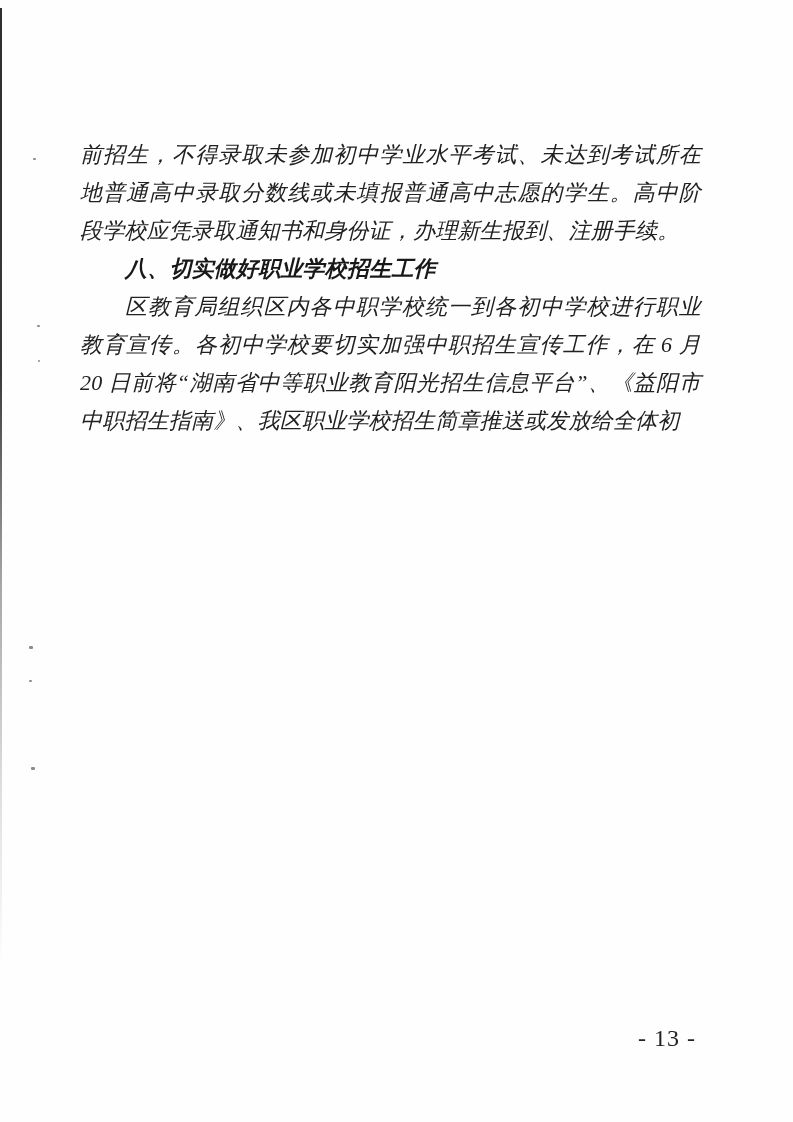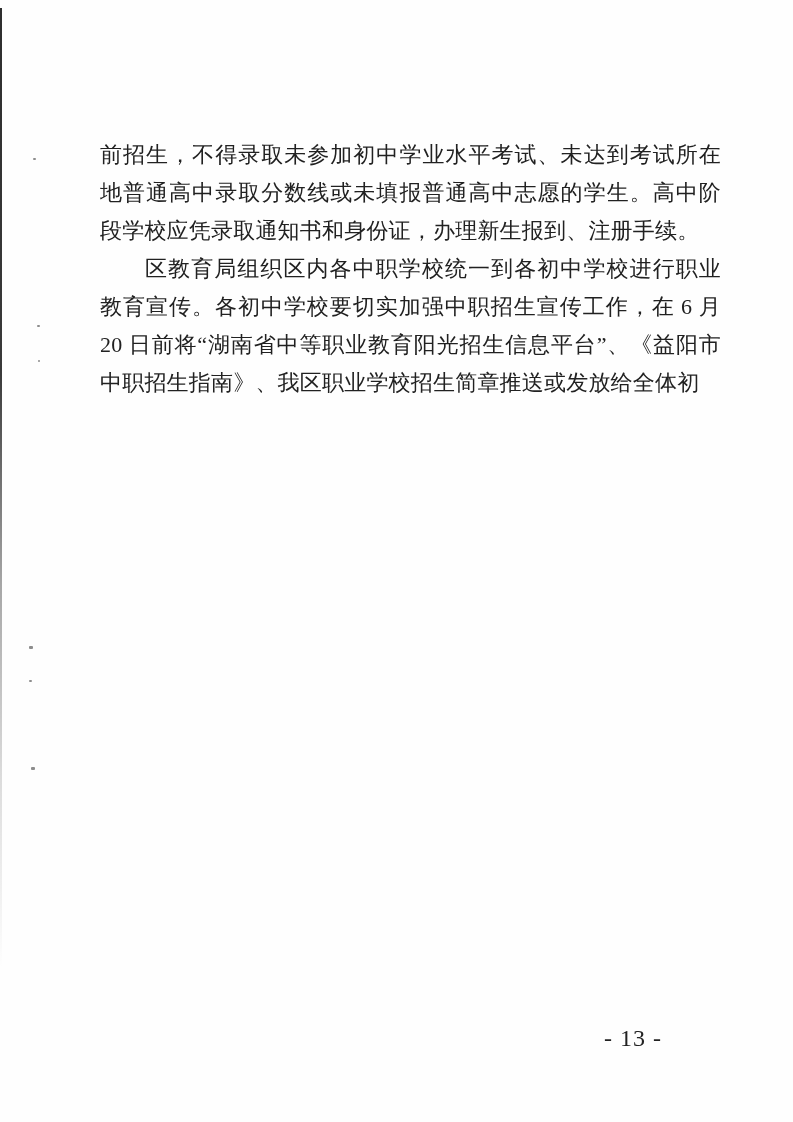--- a/index.html
+++ b/index.html
@@ -35,24 +35,25 @@
       rgba(80,80,80,0) 100%
     );
   }
   .speck {
     position: absolute;
     background: #8d8d8d;
     border-radius: 1px;
   }
   .doc-body {
     position: absolute;
-    left: 100px;
+    left: 80px;
     top: 136px;
     width: 621px;
     color: #212121;
+    font-style: italic;
   }
   .doc-body p, .doc-body h2 {
     margin: 0;
     font-size: 22px;
     line-height: 38px;
     text-align: justify;
     text-justify: inter-character;
     letter-spacing: 0.2px;
     font-weight: normal;
   }
@@ -60,45 +61,46 @@
     text-indent: 45px;
   }
   .doc-body h2 {
     font-family: "Liberation Sans", "DejaVu Sans", sans-serif;
     font-weight: 700;
     text-align: left;
     color: #181818;
   }
   .page-number {
     position: absolute;
-    left: 598px;
+    left: 638px;
     top: 1023px;
     width: 70px;
     font-size: 24px;
     line-height: 30px;
     letter-spacing: 1px;
     color: #222;
     white-space: nowrap;
-    text-align: center;
+    text-align: left;
   }
 </style>
 </head>
 <body>
 
 <div class="page">
 
   <div class="edge-line"></div>
 
   <div class="speck" style="left:33px; top:158px; width:3px; height:2px;"></div>
   <div class="speck" style="left:37px; top:325px; width:3px; height:2px;"></div>
   <div class="speck" style="left:38px; top:360px; width:2px; height:2px;"></div>
   <div class="speck" style="left:29px; top:646px; width:4px; height:3px;"></div>
   <div class="speck" style="left:29px; top:680px; width:3px; height:2px;"></div>
   <div class="speck" style="left:31px; top:767px; width:4px; height:3px;"></div>
 
   <main class="doc-body">
     <p class="body-p">前招生，不得录取未参加初中学业水平考试、未达到考试所在地普通高中录取分数线或未填报普通高中志愿的学生。高中阶段学校应凭录取通知书和身份证，办理新生报到、注册手续。</p>
+    <h2>八、切实做好职业学校招生工作</h2>
     <p class="body-p indent">区教育局组织区内各中职学校统一到各初中学校进行职业教育宣传。各初中学校要切实加强中职招生宣传工作，在 6 月 20 日前将“湖南省中等职业教育阳光招生信息平台”、《益阳市中职招生指南》、我区职业学校招生简章推送或发放给全体初</p>
   </main>
 
   <div class="page-number">- 13 -</div>
 
 </div>
 
 </body></html>

